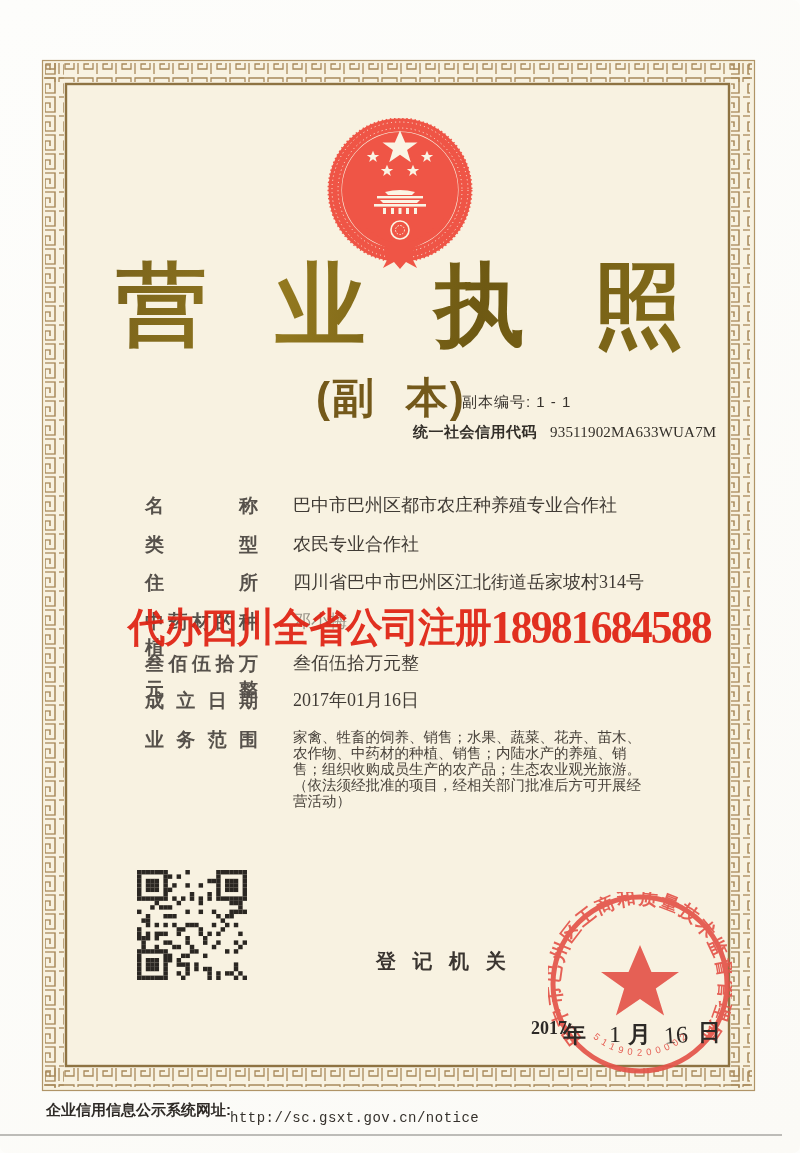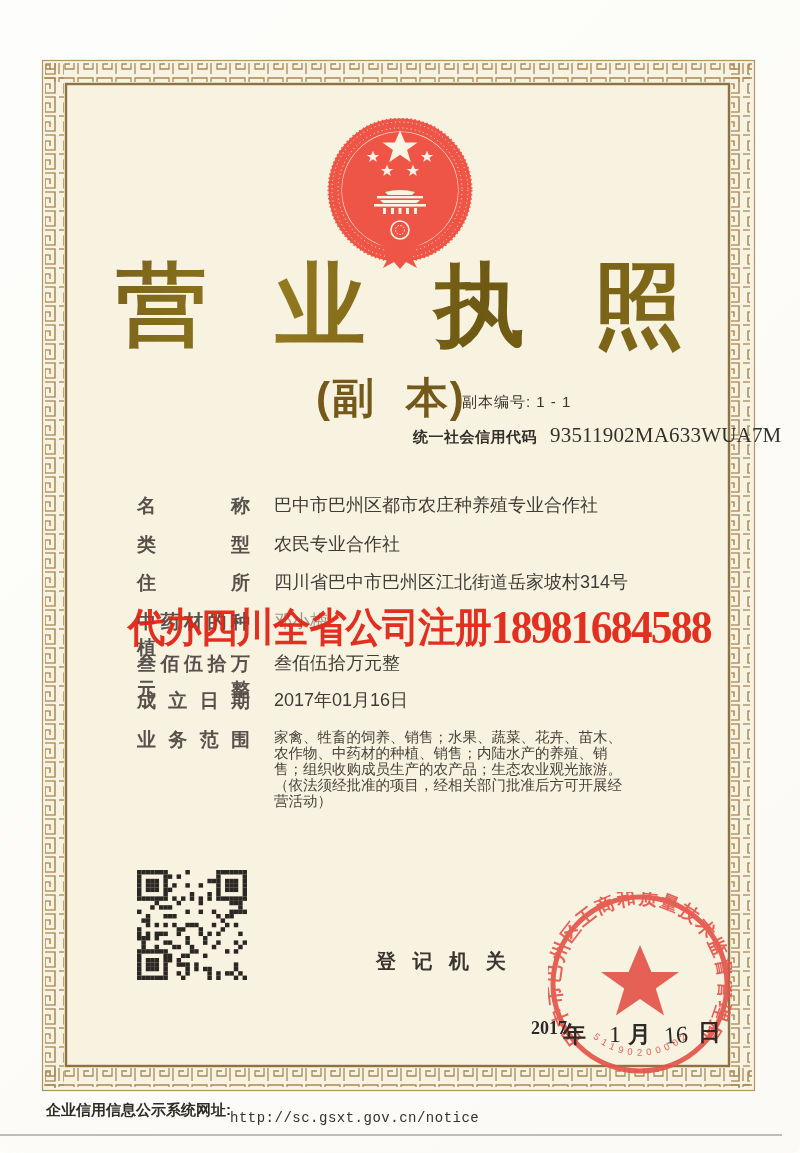--- a/index.html
+++ b/index.html
@@ -17,27 +17,27 @@
   .title{left:0;top:258px;width:800px;text-align:center;font-size:90px;font-weight:800;
     letter-spacing:22px;padding-left:22px;box-sizing:border-box;color:#7a641f;
     background:linear-gradient(100deg,#6b561a 0%,#93791f 35%,#6e5913 60%,#8f761e 100%);
     -webkit-background-clip:text;background-clip:text;-webkit-text-fill-color:transparent;
     z-index:2;line-height:1.05;white-space:nowrap;}
   .subtitle{left:316px;top:370px;font-size:42px;font-weight:700;color:#74591a;z-index:2;
     word-spacing:16px;letter-spacing:2px;}
   .copy-no{left:462px;top:393px;font-size:15px;color:#38332d;z-index:2;letter-spacing:1px;}
   .credit-line{left:413px;top:423px;z-index:2;white-space:nowrap;}
   .credit-label{font-size:15px;font-weight:700;color:#332f29;letter-spacing:0.5px;}
-  .credit-value{font-family:"Liberation Serif",serif;font-size:21px;color:#332f29;margin-left:13px;letter-spacing:0.2px;margin-top:28px;}
+  .credit-value{font-family:"Liberation Serif",serif;font-size:15px;color:#332f29;margin-left:13px;letter-spacing:0.2px;margin-top:28px;}
 
   
   .row{position:absolute;left:137px;display:flex;z-index:2;}
   .rlabel{display:inline-block;width:113px;text-align:justify;text-align-last:justify;
-    font-size:19px;font-weight:600;color:#56514b;flex:none;}
-  .rvalue{margin-left:24px;font-family:Liberation Sans, sans-serif;font-size:18px;color:#403b35;white-space:nowrap;}
+    font-size:19px;font-weight:600;color:#56514b;flex:none;margin-left:8px;}
+  .rvalue{margin-left:35px;font-family:Liberation Serif, serif;font-size:18px;color:#403b35;white-space:nowrap;}
   .rvalue.obscured{opacity:.5;}
   .rvalue.scope{font-size:14.5px;line-height:16px;white-space:pre-line;width:358px;margin-top:2px;color:#48423b;}
 
   
   .watermark{left:128px;top:600px;z-index:6;color:#e02415;font-weight:700;white-space:nowrap;
     transform:scaleX(.93);transform-origin:left top;opacity:.94;}
   .watermark .wm-cn{font-size:40px;letter-spacing:-1px;}
   .watermark .wm-phone{font-family:"Liberation Serif",serif;font-size:47px;letter-spacing:-2px;font-weight:700;vertical-align:-2px;}
 
   

